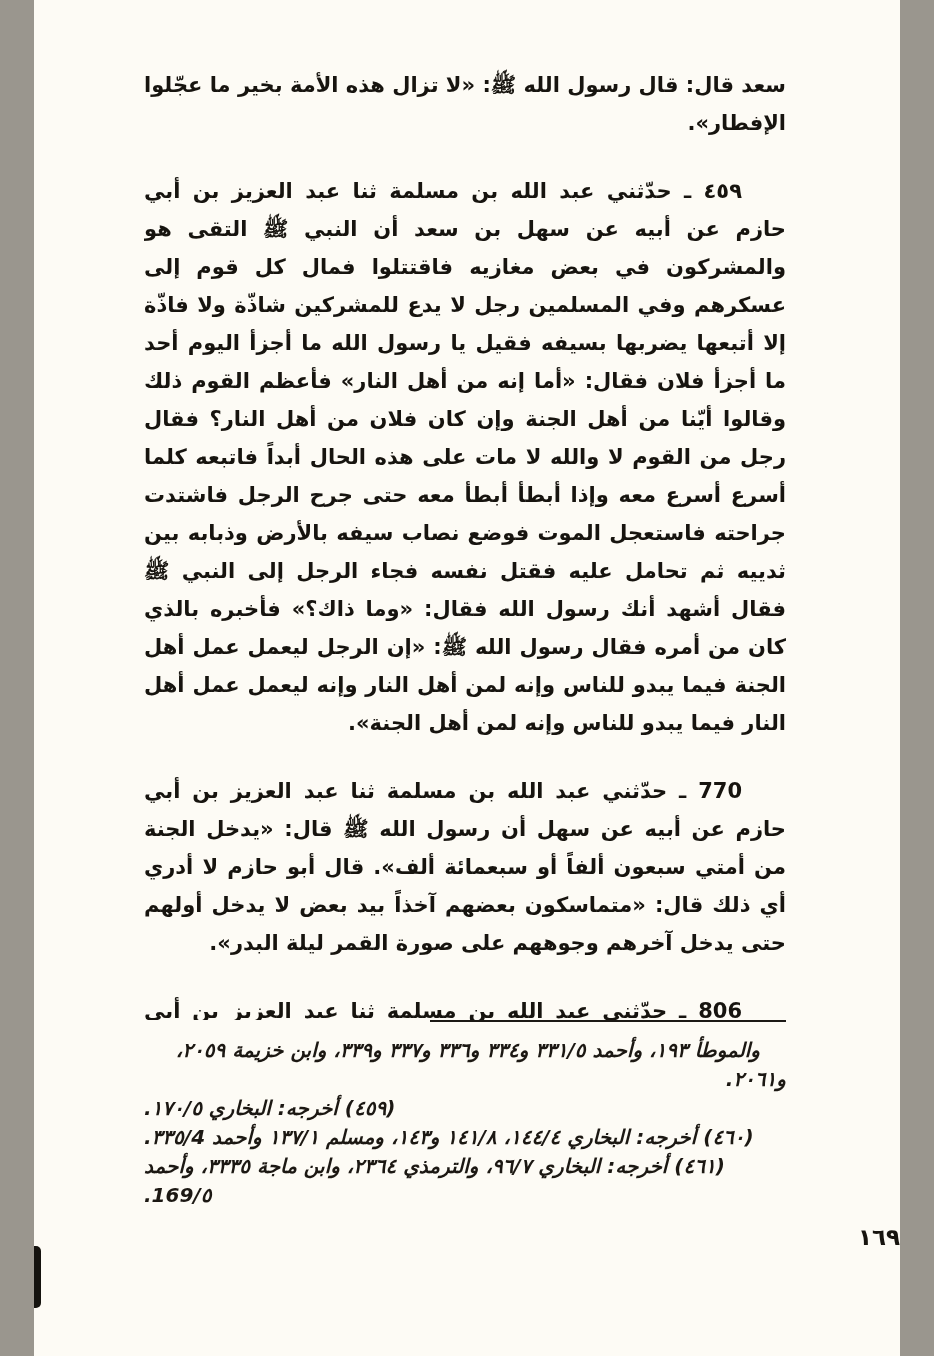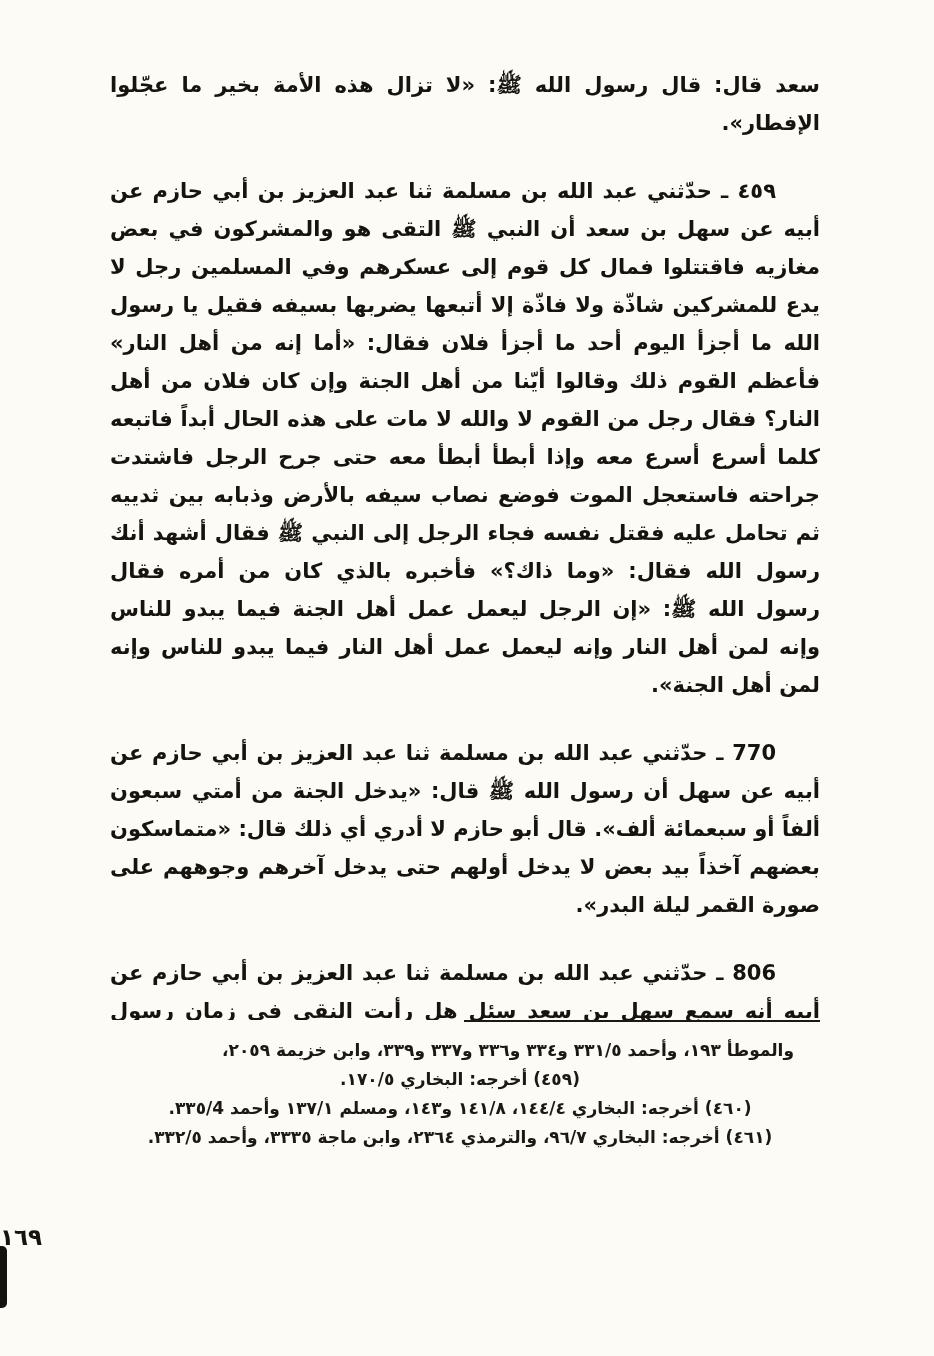--- a/index.html
+++ b/index.html
@@ -1,21 +1,21 @@
 <!DOCTYPE html>
 <html lang="ar" dir="rtl"><head>
 <meta charset="utf-8">
 <style>
   * { margin: 0; padding: 0; box-sizing: border-box; }
   html, body { background: #9a968e; }
   body { display: flex; justify-content: center; }
 
   .page {
     position: relative;
-    width: 934px;
+    width: 866px;
     height: 1356px;
     background: #fdfbf5;
     color: #17140f;
     font-family: "DejaVu Sans", sans-serif;
     direction: rtl;
     overflow: hidden;
   }
 
   .textcol {
     position: absolute;
@@ -51,35 +51,36 @@
   .footnotes-block { padding-top: 0; }
 
   .footnote-sep {
     width: 356px;
     height: 0;
     border-top: 2.5px solid #1c1915;
     margin: 0 0 14px auto; 
   }
 
   .footnote {
-    font-size: 17px;
+    font-size: 20px;
     line-height: 29px;
     font-weight: bold;
     text-align: justify;
     color: #1c1813;
+    font-style: italic;
   }
   .footnote.cont-first { text-indent: 26px; }
-  .footnote.item { text-indent: 10px; text-align: center; }
+  .footnote.item { text-indent: 10px; text-align: left; }
 
   .page-number {
     position: absolute;
     top: 1224px;
     left: 0;
     right: 0;
-    text-align: left;
+    text-align: right;
     font-size: 23px;
     font-weight: bold;
     letter-spacing: 2px;
   }
 
   .scan-artifact {
     position: absolute;
     left: 0;
     top: 1246px;
     width: 7px;
@@ -114,24 +115,25 @@
         <span>ـ حدّثني عبد الله بن مسلمة ثنا عبد العزيز بن أبي حازم عن أبيه أنه سمع سهل بن سعد سئل هل رأيت النقي في زمان رسول الله ﷺ؟ قال</span>
       </p>
 
     </div>
 
     <div class="footnotes-block">
 
       <div class="footnote-sep"></div>
 
       <p class="footnote cont-first">والموطأ ١٩٣، وأحمد ٣٣١/٥ و٣٣٤ و٣٣٦ و٣٣٧ و٣٣٩، وابن خزيمة ٢٠٥٩،</p>
+      <p class="footnote">و٢٠٦١.</p>
 
       <p class="footnote item">(٤٥٩) أخرجه: البخاري ١٧٠/٥.</p>
       <p class="footnote item">(٤٦٠) أخرجه: البخاري ١٤٤/٤، ١٤١/٨ و١٤٣، ومسلم ١٣٧/١ وأحمد ٣٣٥/4.</p>
-      <p class="footnote item">(٤٦١) أخرجه: البخاري ٩٦/٧، والترمذي ٢٣٦٤، وابن ماجة ٣٣٣٥، وأحمد ٣٣٢/٥.</p>
+      <p class="footnote item">(٤٦١) أخرجه: البخاري ٩٦/٧، والترمذي ٢٣٦٤، وابن ماجة ٣٣٣٥، وأحمد 169/٥.</p>
 
     </div>
 
   </div>
 
   <div class="page-number">١٦٩</div>
 
   <div class="scan-artifact"></div>
 
 </div>

